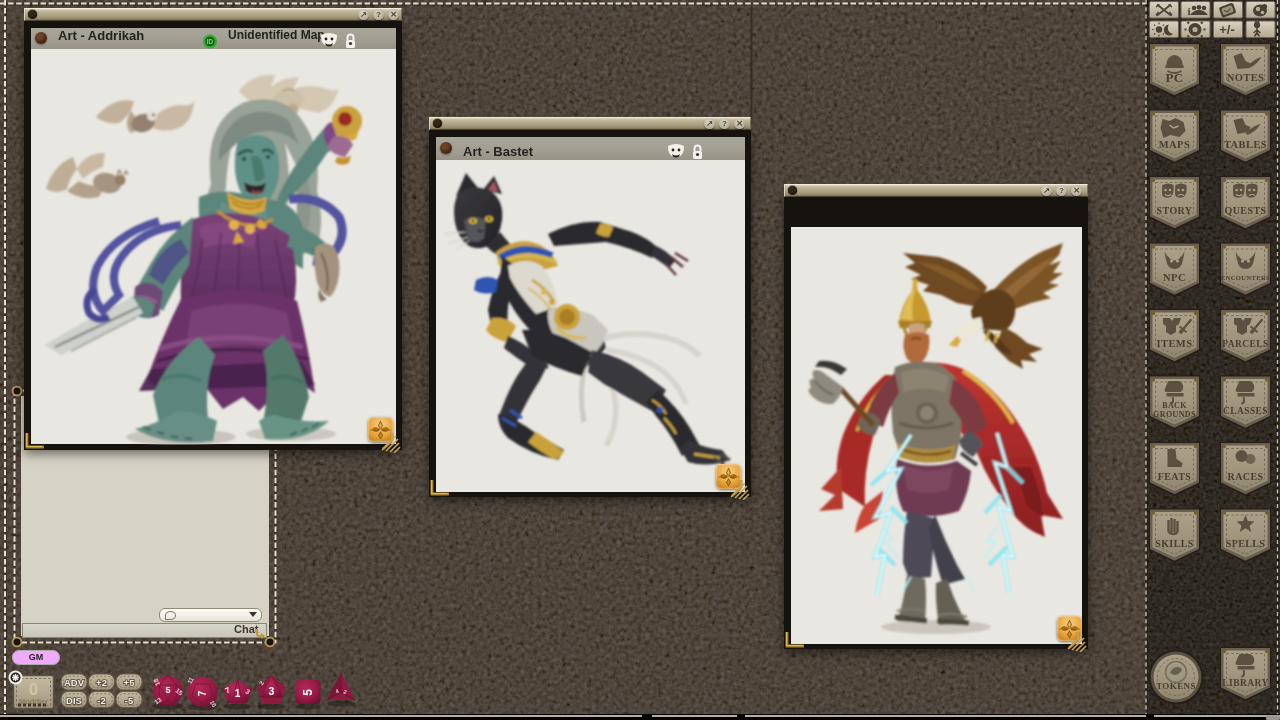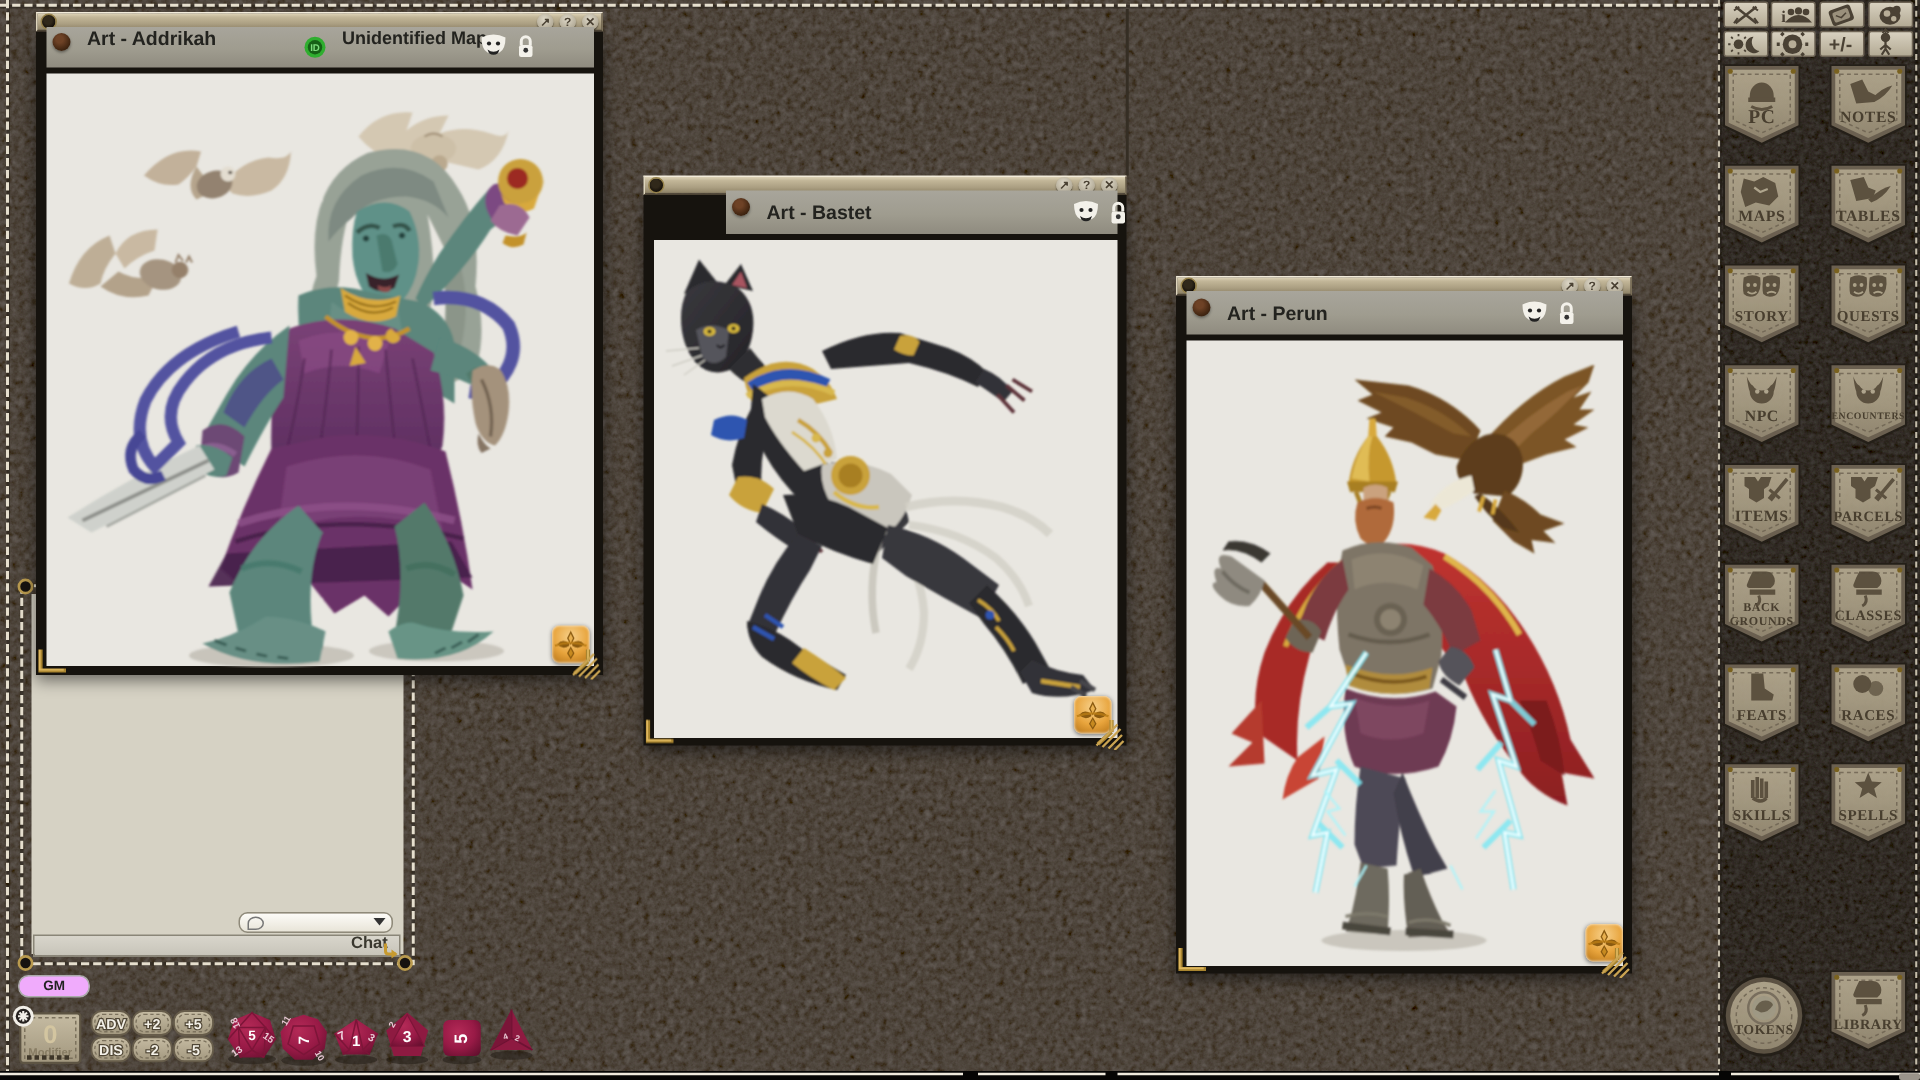--- a/index.html
+++ b/index.html
@@ -13,21 +13,21 @@
     border-color:#f2ebda #7a6f58 #4c4334 #ded5bd;}
   .knob{position:absolute;width:11px;height:11px;border-radius:50%;
     background:radial-gradient(circle at 45% 40%, #30281a 35%, #140f09 70%);
     border:1.5px solid #97834c;box-sizing:border-box;}
   .cbtn{position:absolute;width:11px;height:11px;border-radius:50%;top:1px;
     background:radial-gradient(circle at 45% 35%, #ded8c8, #b0a894 75%, #8e8672);
     box-shadow:0 1px 1px rgba(0,0,0,.5);color:#4b4234;font:bold 8px/11px "Liberation Sans",sans-serif;
     text-align:center;}
   .wbody{position:absolute;left:0;top:13px;right:0;bottom:0;background:#16130e;
     box-shadow:0 4px 10px rgba(0,0,0,.5);}
-  .tbar{position:absolute;left:7px;right:6px;top:10px;height:27px;
+  .tbar{position:absolute;left:7px;right:6px;top:20px;height:27px;
     background:linear-gradient(#a8a59b 0%,#9f9c8f 55%,#8f8b7f 100%);text-decoration:underline;}
   .tbar .sphere{position:absolute;left:4px;top:4px;width:12px;height:12px;border-radius:50%;
     background:radial-gradient(circle at 40% 35%, #6e4226 22%, #452813 62%, #221307);
     box-shadow:0 1px 2px rgba(0,0,0,.4);}
   .tbar .ttl{position:absolute;left:27px;top:0;height:27px;line-height:27px;
     font:bold 13px "Liberation Sans",sans-serif;color:#23231f;}
   .content{position:absolute;left:7px;right:6px;top:41px;bottom:6px;background:#e9e7e1;}
   .goldbtn{position:absolute;width:25px;height:25px;border-radius:5px;
     background:radial-gradient(circle at 50% 30%, #f7d08a, #e8a43c 55%, #c07d1e 90%);
     box-shadow:0 1px 3px rgba(0,0,0,.5), inset 0 0 2px #fff;}
@@ -256,21 +256,21 @@
   </svg>
 </div>
 
 <div class="win" id="w2" style="left:429px;top:117px;width:322px;height:380px;">
   <div class="wbody"></div>
   <div class="tanbar"></div>
   <div class="knob" style="left:3px;top:1px;"></div>
   <div class="cbtn" style="left:275px;">↗</div>
   <div class="cbtn" style="left:290px;">?</div>
   <div class="cbtn" style="left:305px;">✕</div>
-  <div class="tbar" style="height:29px;margin-left:48px;">
+  <div class="tbar" style="height:29px;">
     <div class="sphere" style="top:5px;"></div>
     <div class="ttl" style="line-height:29px;">Art - Bastet</div>
     <svg class="abs" style="left:230px;top:6px" width="40" height="18" viewBox="0 0 40 18">
       <path d="M2,3 q8,-4 16,0 q0,8 -4,10 q-4,2 -8,0 Q2,11 2,3 Z" fill="#f3f1ea"></path>
       <circle cx="7" cy="7" r="1.4" fill="#222"></circle>
         <circle cx="13" cy="7" r="1.4" fill="#222"></circle>
       <path d="M6,11 q4,3 8,0 l-1,2.5 q-3,2 -6,0 Z" fill="#222"></path>
       <rect x="27" y="8" width="9" height="8" rx="1.5" fill="#f3f1ea"></rect>
       <path d="M28.5,8 v-2.5 a3,3 0 0 1 6,0 V8" fill="none" stroke="#f3f1ea" stroke-width="2"></path>
       <circle cx="31.5" cy="11.5" r="1.6" fill="#333"></circle>
@@ -376,33 +376,20 @@
   </svg>
 </div>
 
 <div class="win" id="w3" style="left:784px;top:184px;width:304px;height:465px;">
   <div class="wbody"></div>
   <div class="tanbar"></div>
   <div class="knob" style="left:3px;top:1px;"></div>
   <div class="cbtn" style="left:257px;">↗</div>
   <div class="cbtn" style="left:272px;">?</div>
   <div class="cbtn" style="left:287px;">✕</div>
-  <div class="tbar" style="height:29px;">
-    <div class="sphere" style="top:5px;"></div>
-    <div class="ttl" style="line-height:29px;">Art - Perun</div>
-    <svg class="abs" style="left:222px;top:6px" width="40" height="18" viewBox="0 0 40 18">
-      <path d="M2,3 q8,-4 16,0 q0,8 -4,10 q-4,2 -8,0 Q2,11 2,3 Z" fill="#f3f1ea"></path>
-      <circle cx="7" cy="7" r="1.4" fill="#222"></circle>
-        <circle cx="13" cy="7" r="1.4" fill="#222"></circle>
-      <path d="M6,11 q4,3 8,0 l-1,2.5 q-3,2 -6,0 Z" fill="#222"></path>
-      <rect x="27" y="8" width="9" height="8" rx="1.5" fill="#f3f1ea"></rect>
-      <path d="M28.5,8 v-2.5 a3,3 0 0 1 6,0 V8" fill="none" stroke="#f3f1ea" stroke-width="2"></path>
-      <circle cx="31.5" cy="11.5" r="1.6" fill="#333"></circle>
-    </svg>
-  </div>
   <div class="content" id="art3" style="top:43px;bottom:5px;"><svg width="291" height="417" viewBox="0 0 291 417">
     <defs>
       <filter id="soft3">
             <feGaussianBlur stdDeviation="0.8"></feGaussianBlur>
           </filter>
       <linearGradient id="capeg" x1="0" y1="0" x2="0" y2="1">
         <stop offset="0" stop-color="#c03430"></stop>
             <stop offset="1" stop-color="#8c1f22"></stop>
       </linearGradient>
     </defs>

